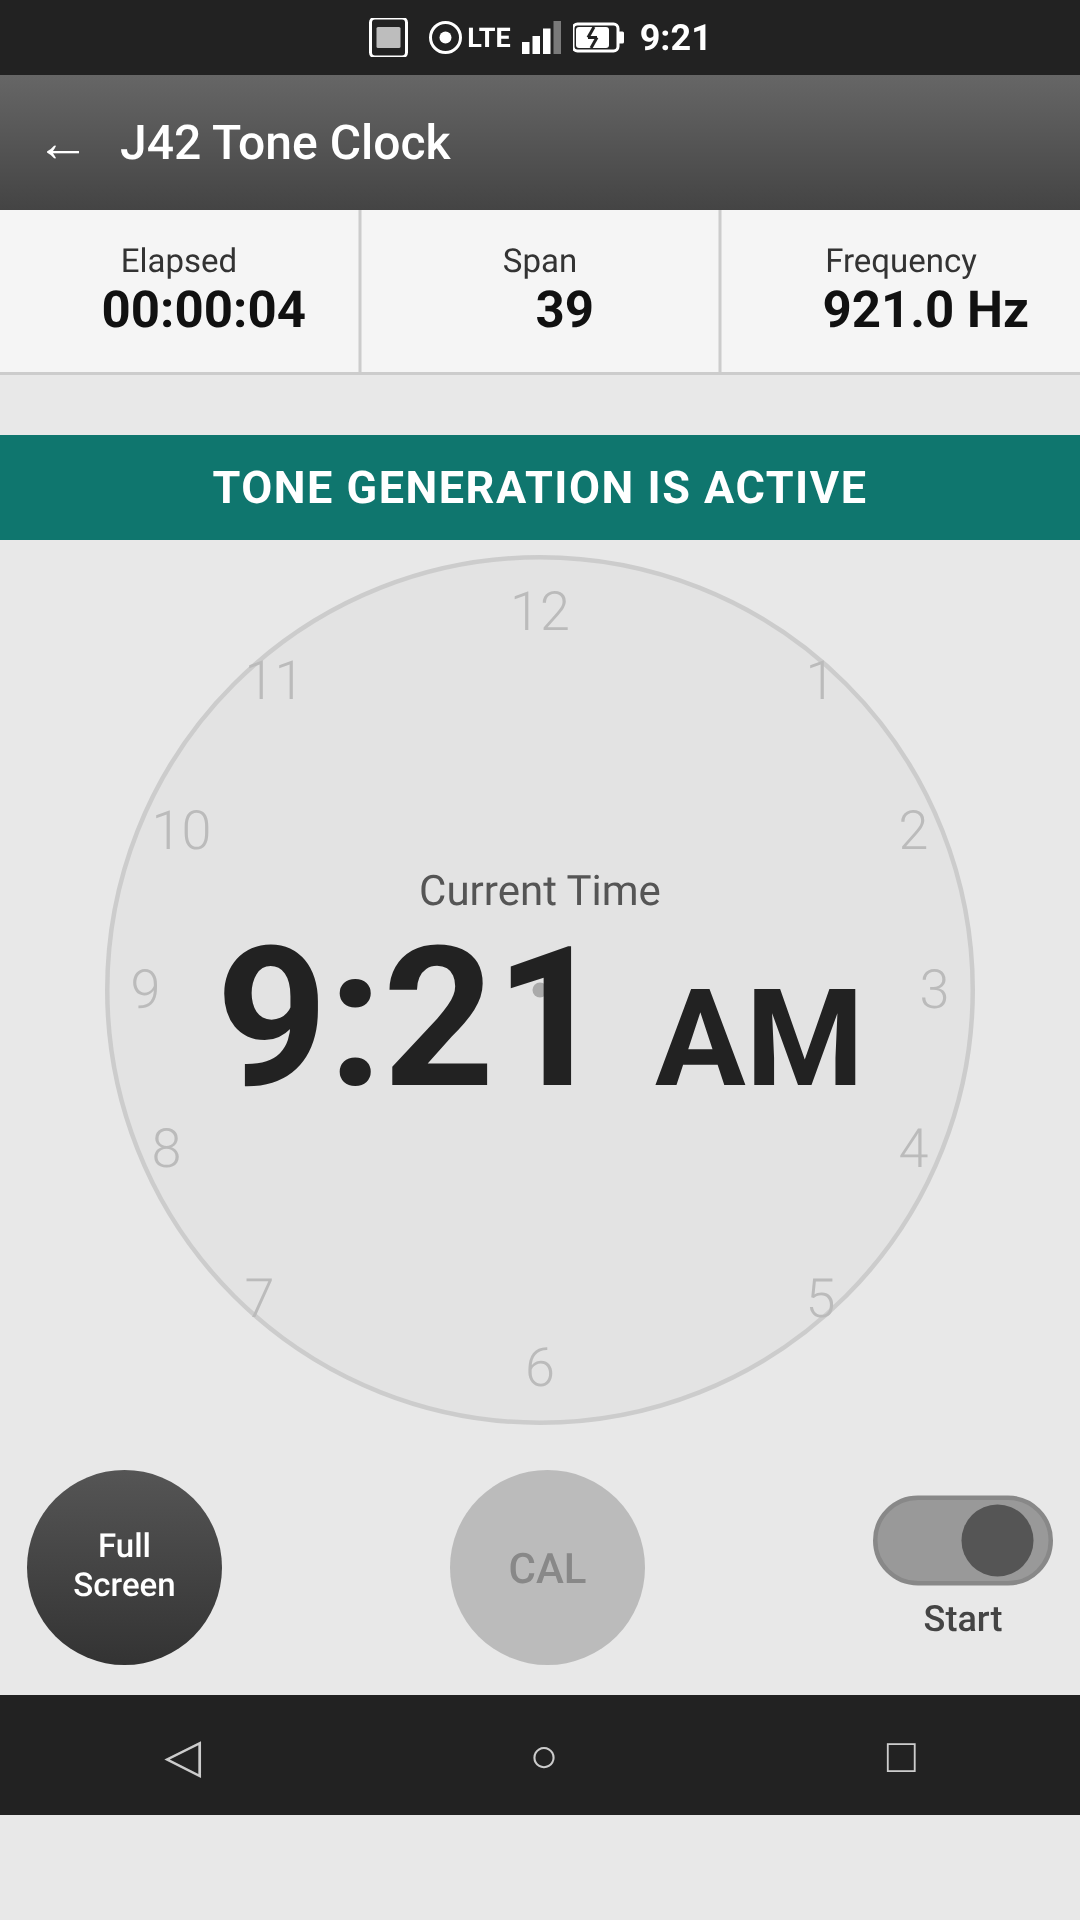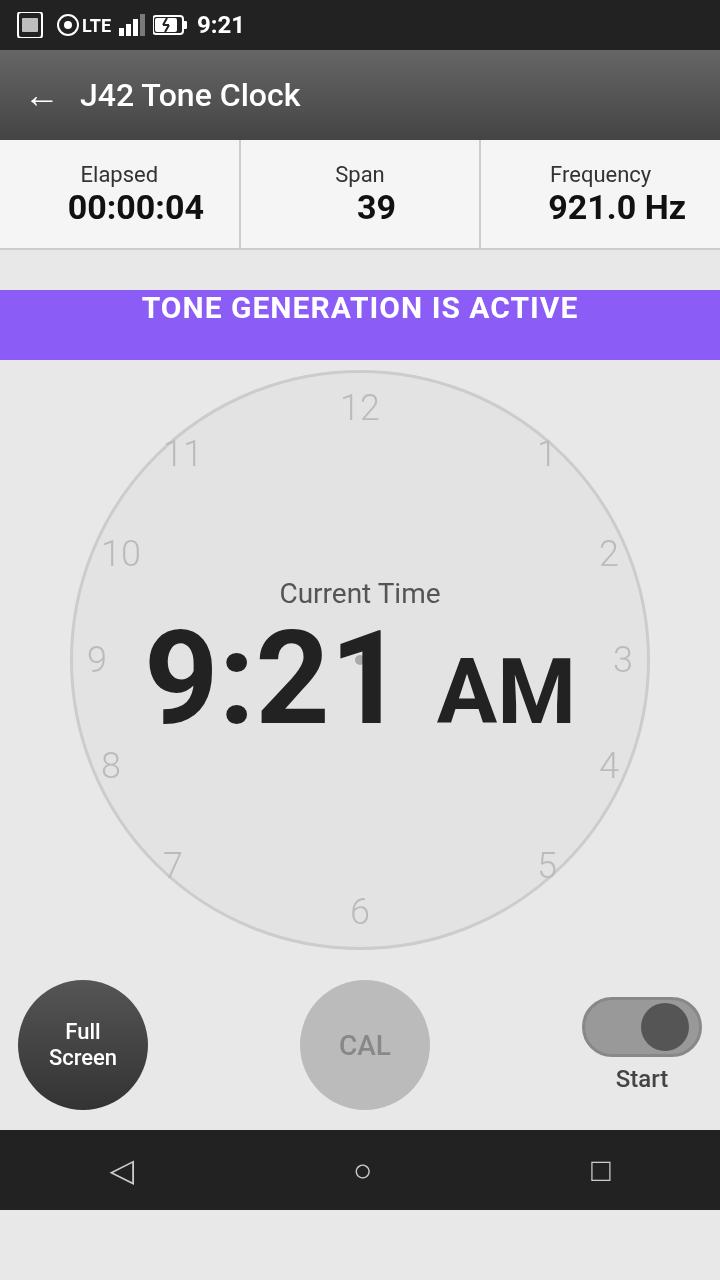--- a/index.html
+++ b/index.html
@@ -13,21 +13,21 @@
       position: relative;
     }
 
     
     #status-bar {
       width: 720px;
       height: 50px;
       background: #222;
       display: flex;
       align-items: center;
-      justify-content: flex-start;
+      justify-content: center;
       padding: 0 16px;
     }
     #status-bar .left-icons {
       display: flex;
       gap: 10px;
       align-items: center;
     }
     #status-bar .right-icons {
       display: flex;
       align-items: center;
@@ -87,22 +87,23 @@
     
     #spacer {
       height: 40px;
       background: #e8e8e8;
     }
 
     
     #active-banner {
       width: 720px;
       height: 70px;
-      background: #8b5cf6;
-      display: flex;
+      background: #0f766e;
+      display: flex;
+      align-items: center;
       justify-content: center;
     }
     #active-banner .banner-text {
       color: #fff;
       font-size: 30px;
       font-weight: bold;
       letter-spacing: 1px;
     }
 
     

